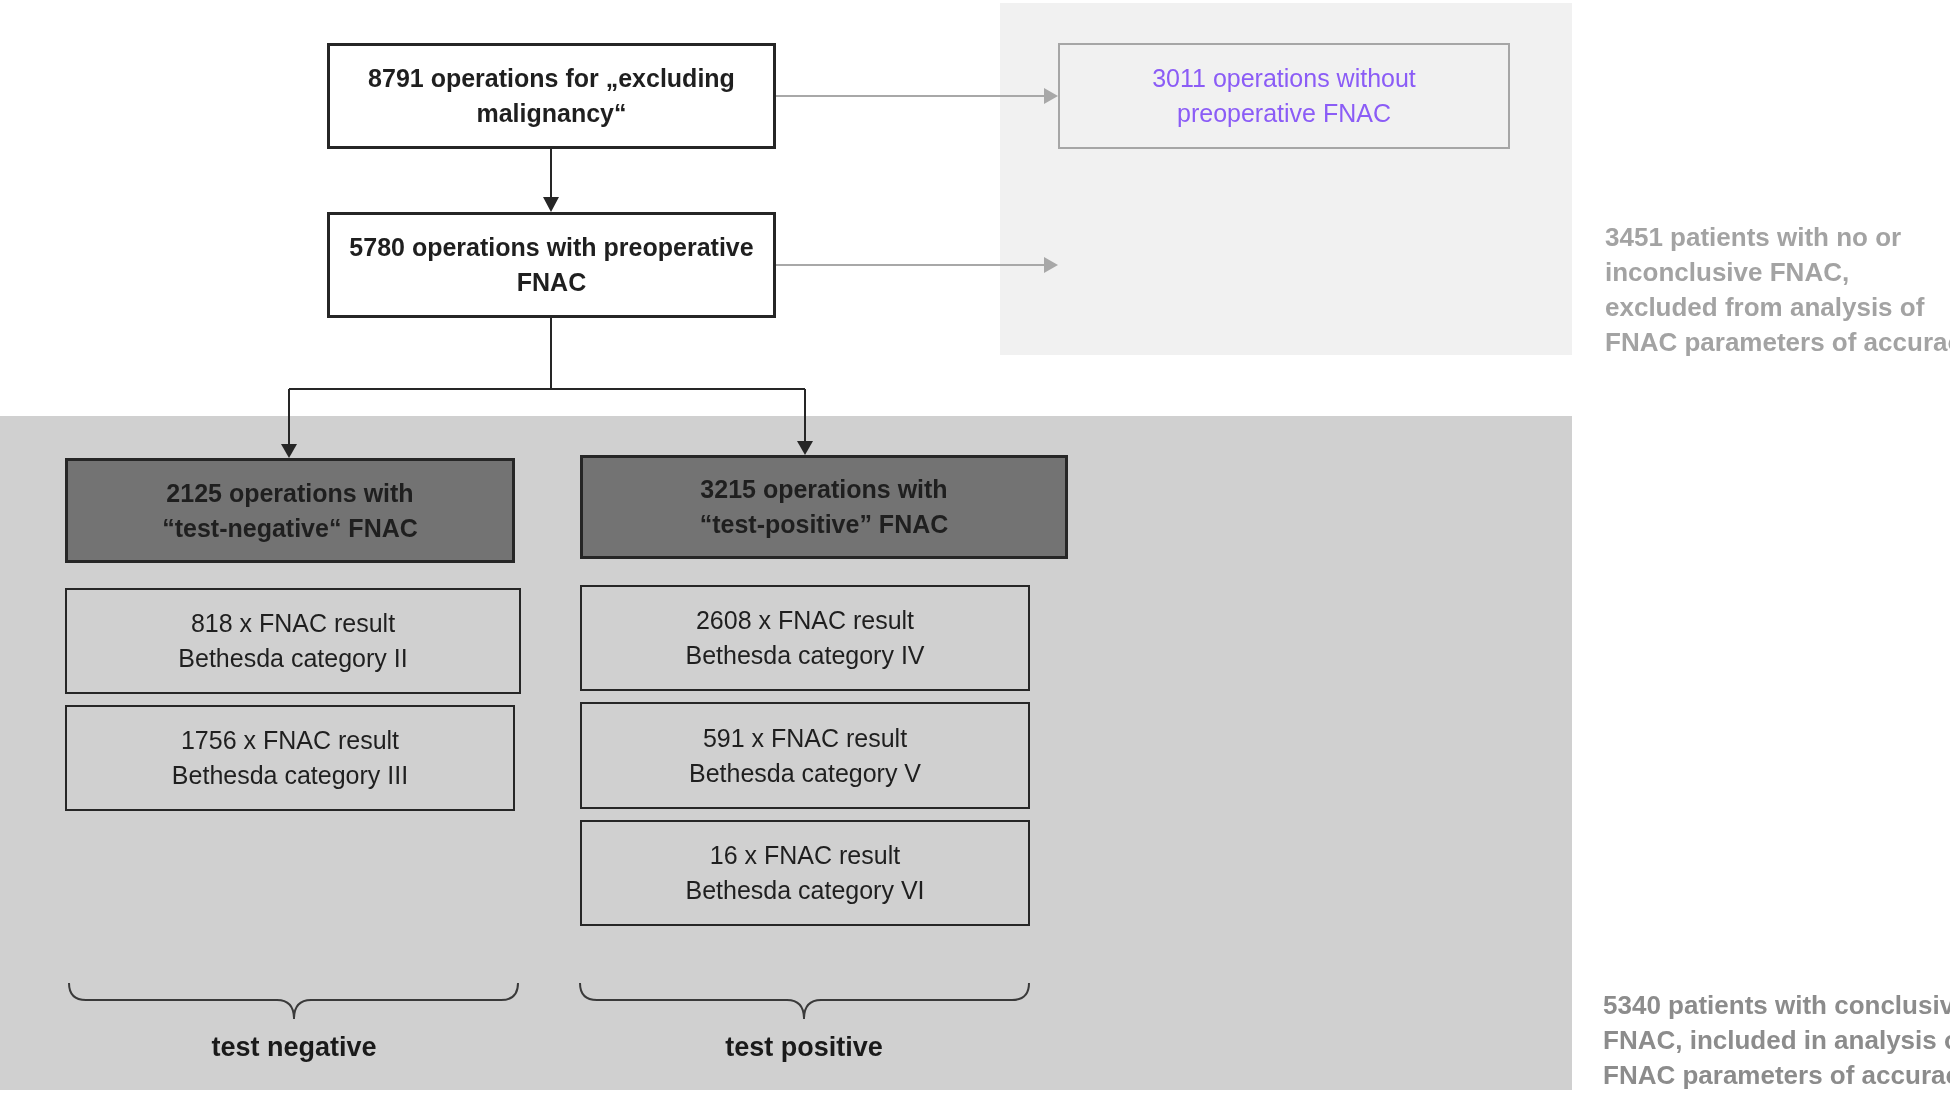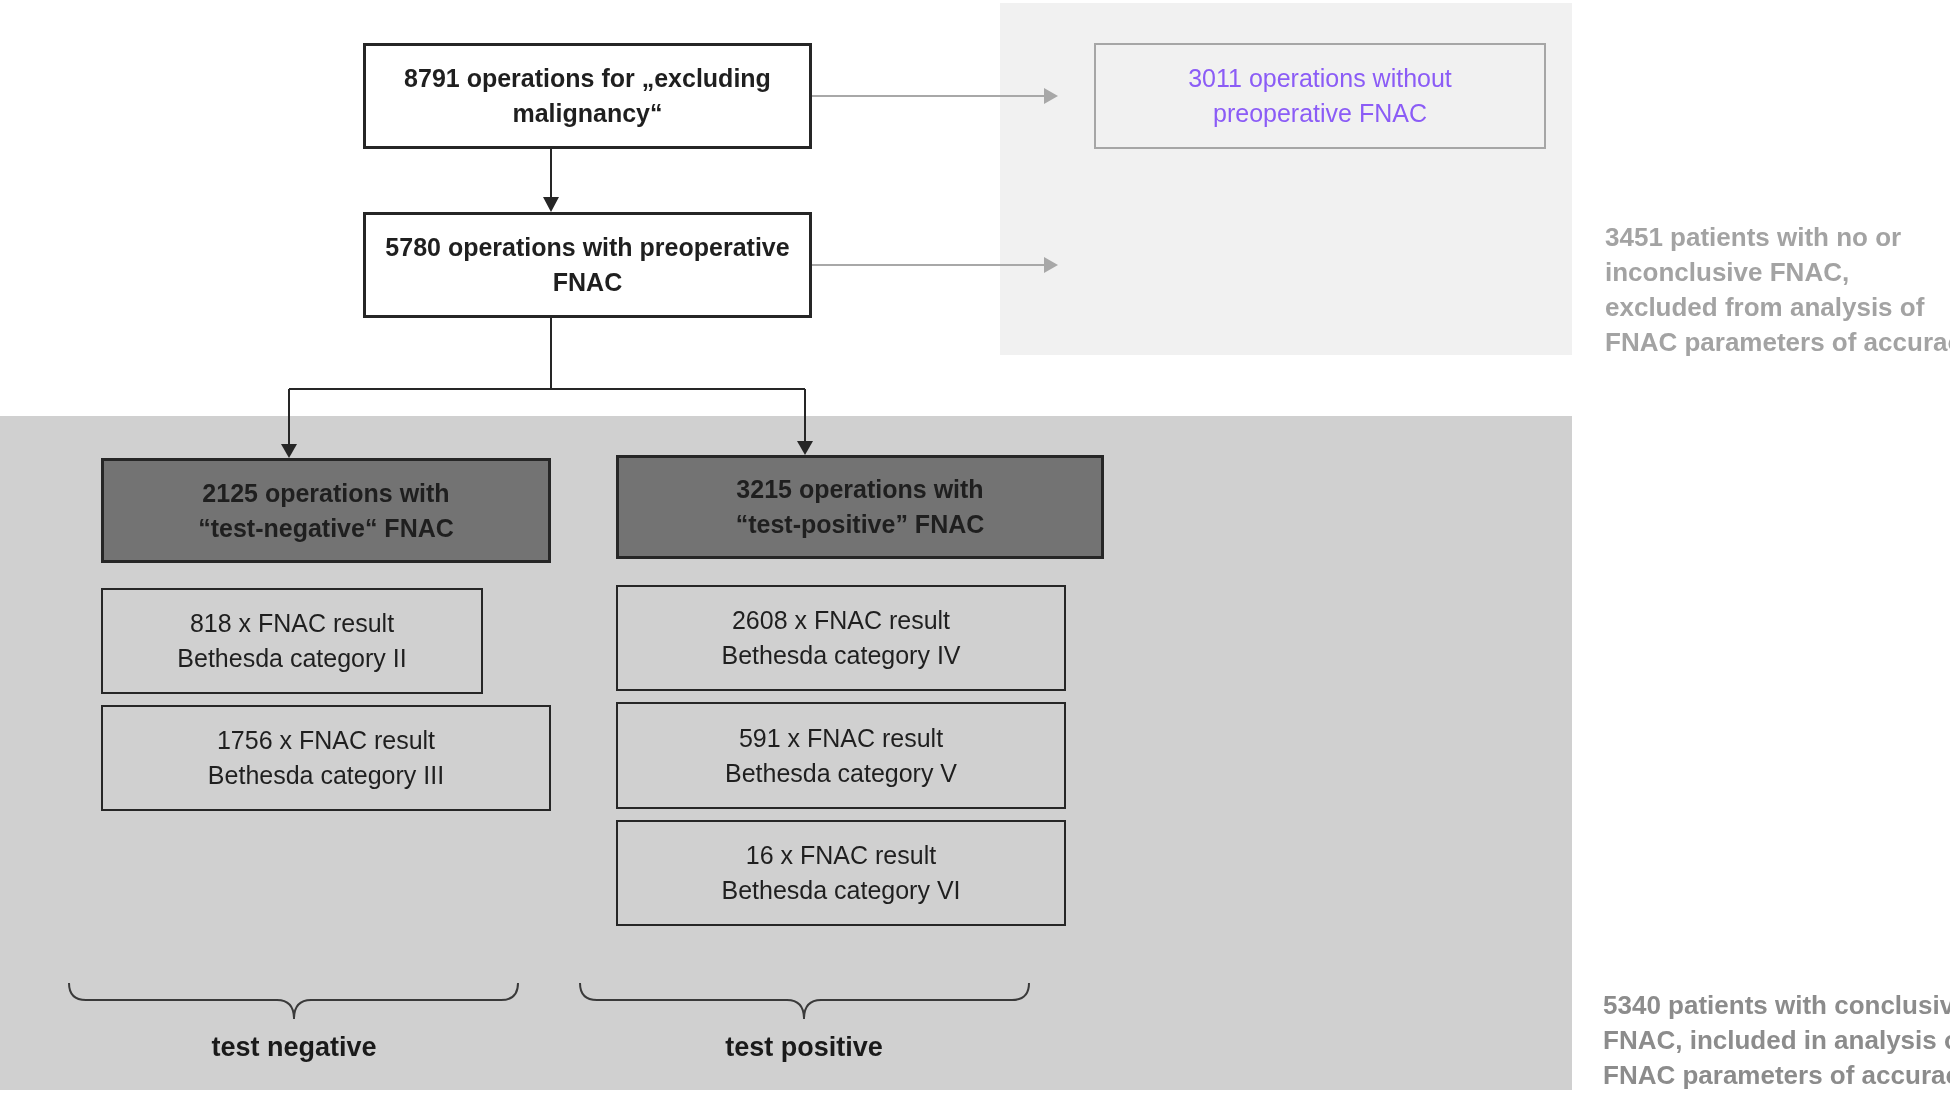--- a/index.html
+++ b/index.html
@@ -18,21 +18,20 @@
 
   .box {
     position: absolute;
     display: flex;
     flex-direction: column;
     justify-content: center;
     text-align: center;
     font-size: 25px;
     line-height: 35px;
     box-sizing: border-box;
-    margin-left: 36px;
   }
   .box-white { background: #ffffff; border: 3px solid #262626; font-weight: 700; }
   .box-light { background: #f1f1f1; border: 2px solid #a6a6a6; color: #8b5cf6; }
   .box-dark-bold { background: #737373; border: 3px solid #262626; font-weight: 700; }
   .box-dark { background: #d0d0d0; border: 2px solid #262626; }
 
   .annotation {
     position: absolute;
     font-weight: 700;
     font-size: 26px;
@@ -104,21 +103,21 @@
     <div>3011 operations without</div>
     <div>preoperative FNAC</div>
   </div>
 
 
   <div class="box box-dark-bold" style="left:65px; top:458px; width:450px; height:105px;">
     <div>2125 operations with</div>
     <div>“test-negative“ FNAC</div>
   </div>
 
-  <div class="box box-dark" style="left:65px; top:588px; width:382px; height:106px;">
+  <div class="box box-dark" style="left:65px; top:588px; width:456px; height:106px;">
     <div>818 x FNAC result</div>
     <div>Bethesda category II</div>
   </div>
 
   <div class="box box-dark" style="left:65px; top:705px; width:450px; height:106px;">
     <div>1756 x FNAC result</div>
     <div>Bethesda category III</div>
   </div>
 
   <div class="box box-dark-bold" style="left:580px; top:455px; width:488px; height:104px;">

